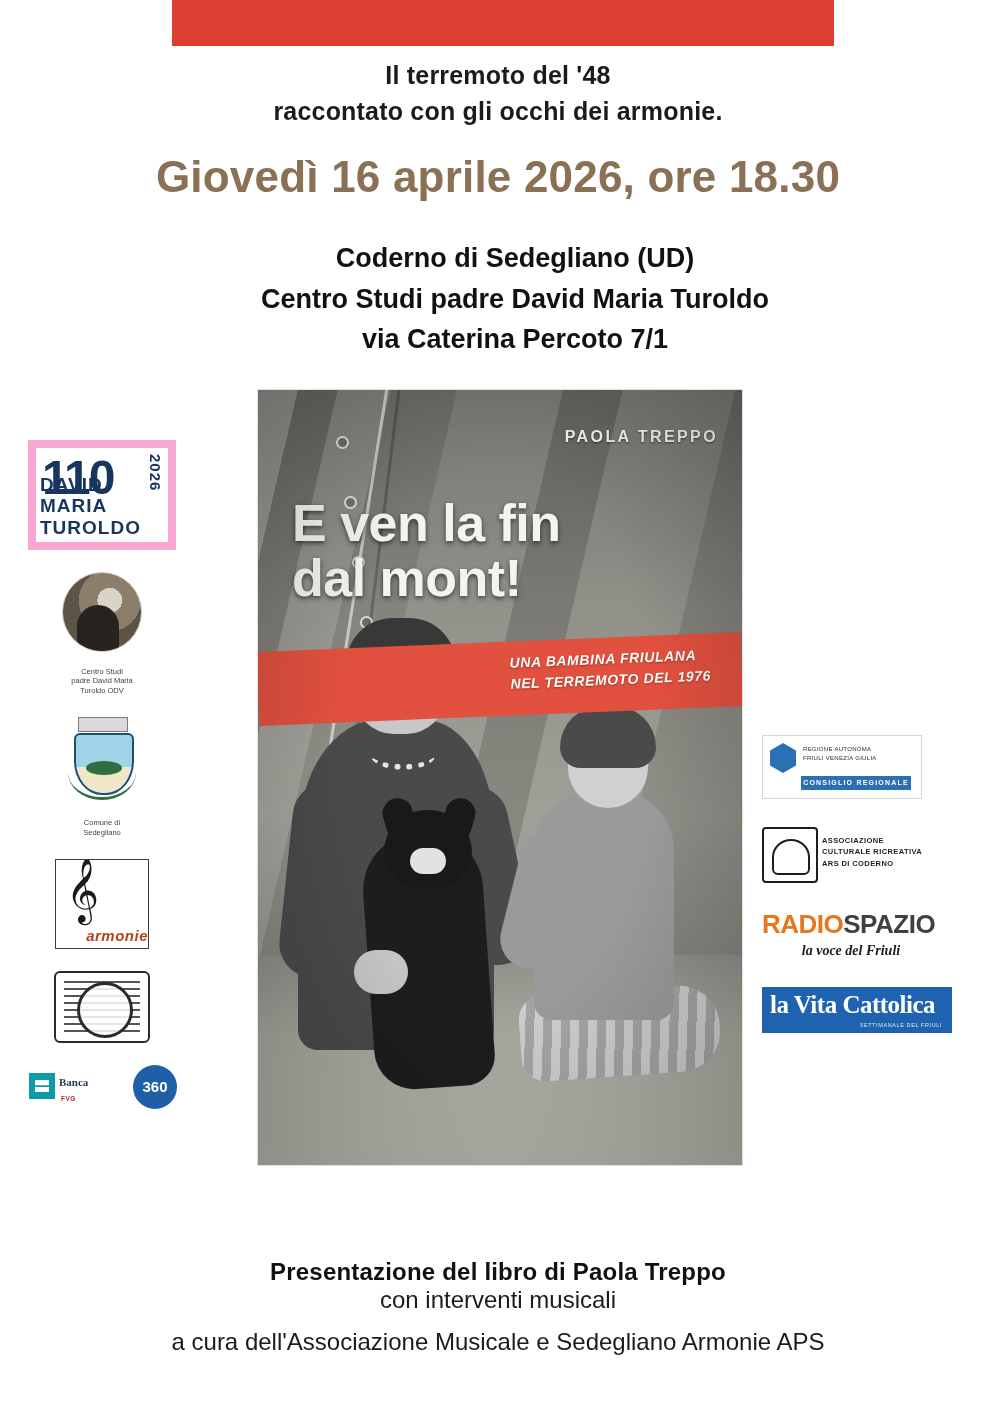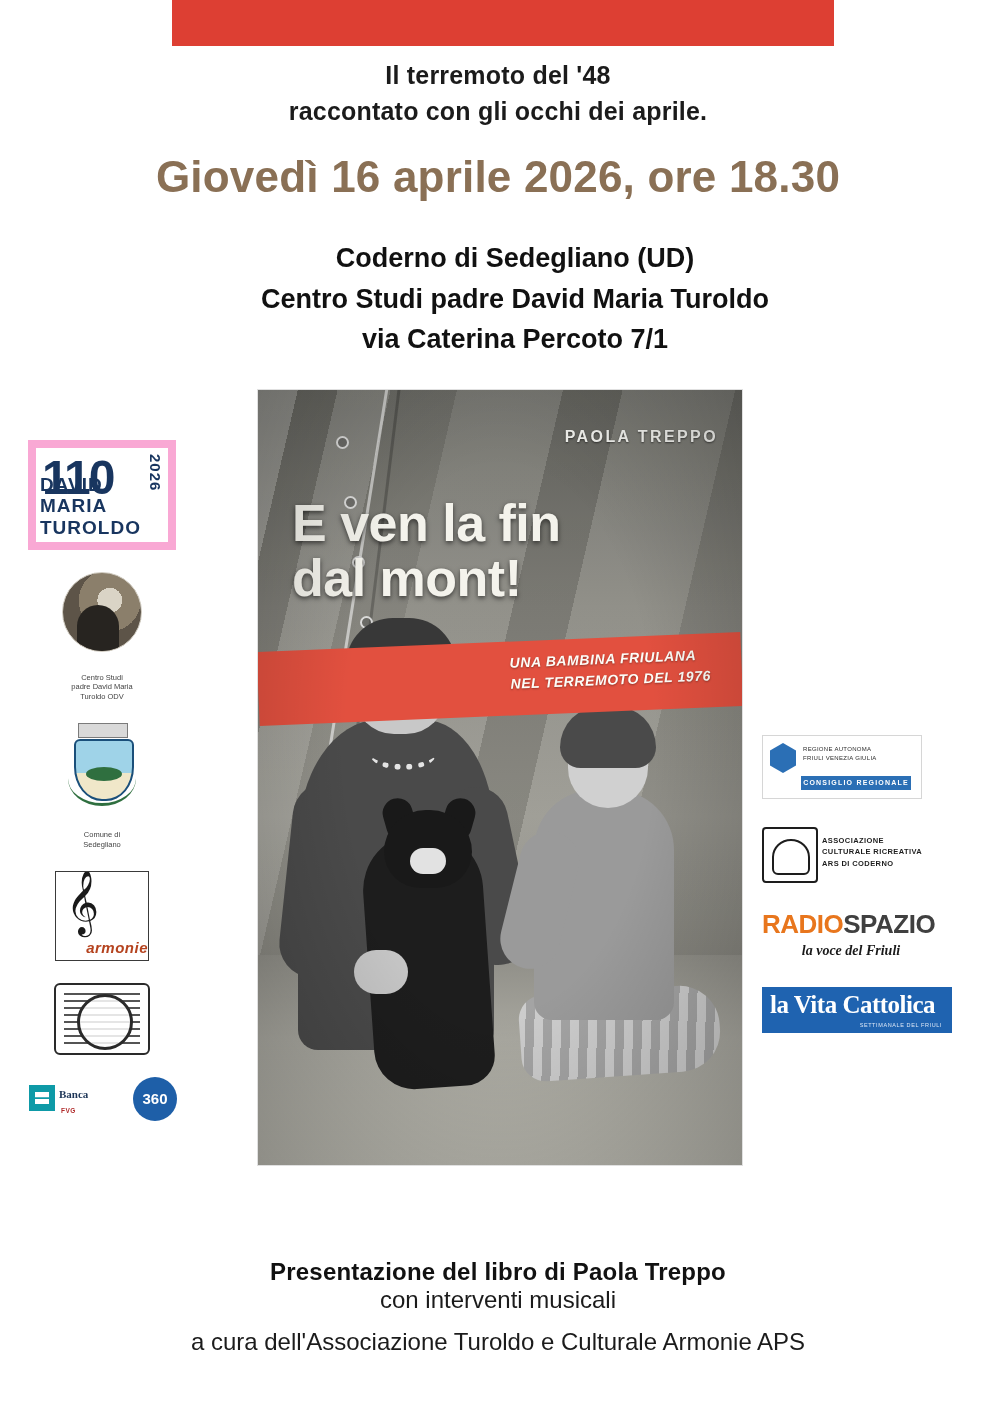--- a/index.html
+++ b/index.html
@@ -351,21 +351,21 @@
   }
   .logo-box {
     position: relative;
     margin-bottom: 22px;
     text-align: center;
   }
   .logo-cap {
     font-size: 7.5px;
     line-height: 1.25;
     color: #444;
-    margin-top: 21px;
+    margin-top: 15px;
   }
 
   
   .turoldo {
     width: 148px;
     height: 110px;
     margin: 0 auto;
     position: relative;
     border: 8px solid #f9a8d4;
     box-sizing: border-box;
@@ -747,21 +747,21 @@
     color: #1b1b1b;
   }
 </style>
 </head>
 <body>
 
 <div class="top-banner"></div>
 
 <div class="subhead">
   <div>Il terremoto del '48</div>
-  <div>raccontato con gli occhi dei aprile.</div>
+  <div>raccontato con gli occhi dei armonie.</div>
 </div>
 
 <div class="date-line">Giovedì 16 aprile 2026, ore 18.30</div>
 
 <div class="venue">
   <div>Coderno di Sedegliano (UD)</div>
   <div>Centro Studi padre David Maria Turoldo</div>
   <div>via Caterina Percoto 7/1</div>
 </div>
 
@@ -904,14 +904,14 @@
       <div class="vt">la Vita Cattolica</div>
       <div class="vsub">SETTIMANALE DEL FRIULI</div>
     </div>
   </div>
 
 </div>
 
 <div class="footer">
   <div class="f1">Presentazione del libro di Paola Treppo</div>
   <div class="f2">con interventi musicali</div>
-  <div class="f3">a cura dell'Associazione Turoldo e Culturale Armonie APS</div>
+  <div class="f3">a cura dell'Associazione Musicale e Sedegliano Armonie APS</div>
 </div>
 
 </body></html>

